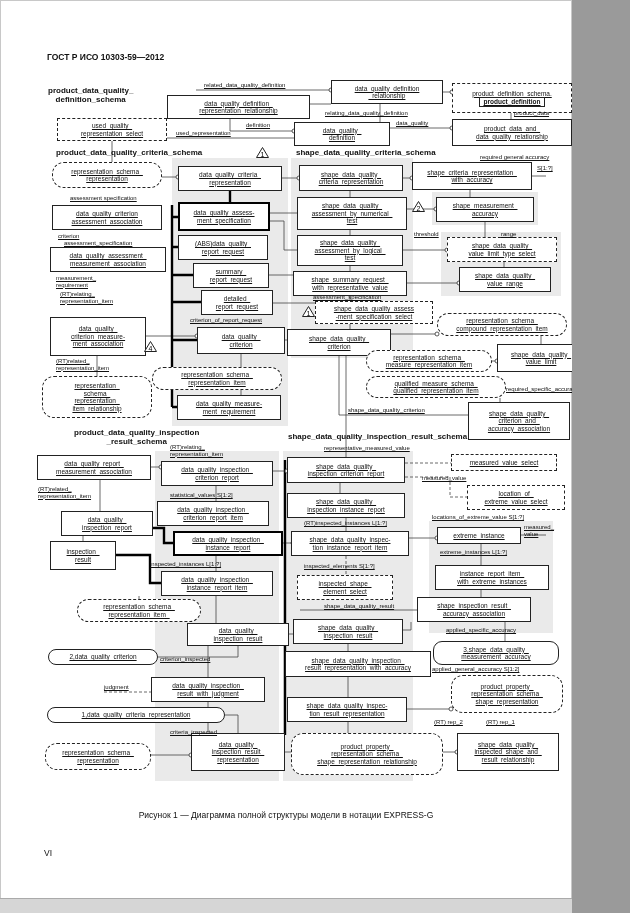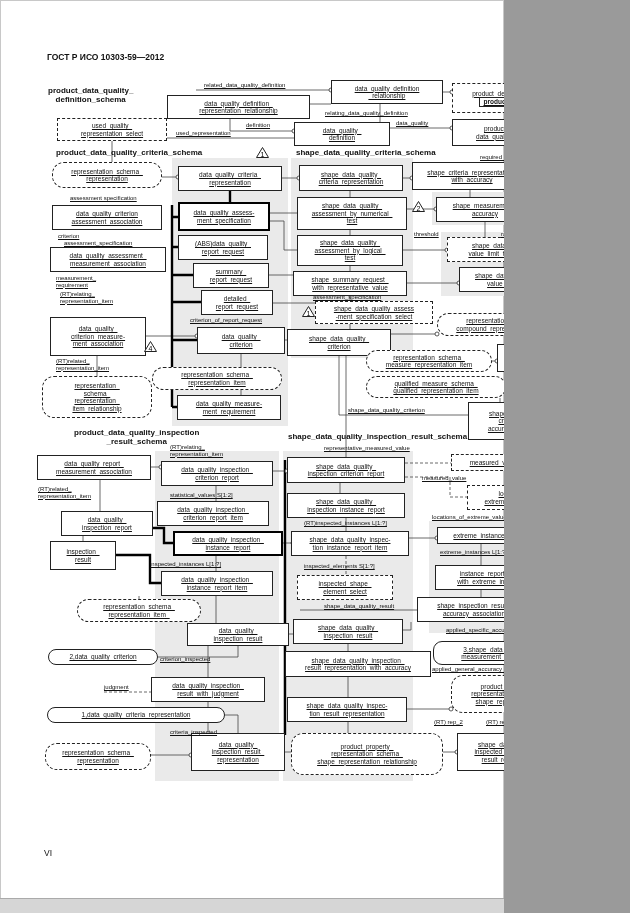--- a/index.html
+++ b/index.html
@@ -1,16 +1,16 @@
 <!DOCTYPE html>
 <html><head>
 <meta charset="utf-8">
 <style>
   html,body{margin:0;padding:0;background:#9a9a9a;}
-  .page{position:relative;width:504px;height:913px;background:#fff;overflow:hidden;
+  .page{position:relative;width:572px;height:913px;background:#fff;overflow:hidden;
         font-family:"Liberation Sans",sans-serif;color:#111;
         box-shadow:inset 0 0 0 1px #c8c8c8;}
   .doc-header{position:absolute;left:47px;top:52px;font-size:8.5px;font-weight:bold;}
   .caption{position:absolute;left:0;top:810px;width:100%;text-align:center;font-size:8.5px;}
   .page-number{position:absolute;left:44px;top:848px;font-size:8.5px;}
   .bottom-bar{position:absolute;left:0;bottom:0;width:100%;height:14px;background:#d6d6d6;border-top:1px solid #aaa;}
   #diagram-layer{position:absolute;left:0;top:0;width:630px;height:913px;}
   .shade{position:absolute;background:#eaeaea;z-index:0;}
   #wires{position:absolute;left:0;top:0;z-index:1;pointer-events:none;}
   .box{position:absolute;z-index:2;background:#fff;border:1px solid #222;box-sizing:border-box;
@@ -498,15 +498,16 @@
       <div class="tri" style="left: 144px; top: 338px; width: 13px; height: 11px;"><svg width="13" height="11">
           <path d="M6.5 0.5 L12.5 10.5 L0.5 10.5 Z" fill="#fff" stroke="#222"></path>
           <text x="6.5" y="9.5" font-size="7" text-anchor="middle">4</text>
         </svg></div>
       <div class="tri" style="left: 302px; top: 303px; width: 13px; height: 11px;"><svg width="13" height="11">
           <path d="M6.5 0.5 L12.5 10.5 L0.5 10.5 Z" fill="#fff" stroke="#222"></path>
           <text x="6.5" y="9.5" font-size="7" text-anchor="middle">1</text>
         </svg></div>
     </div>
 
+  <div class="caption">Рисунок 1 — Диаграмма полной структуры модели в нотации EXPRESS-G</div>
   <div class="page-number">VI</div>
   <div class="bottom-bar"></div>
 </div>
 
 </body></html>

